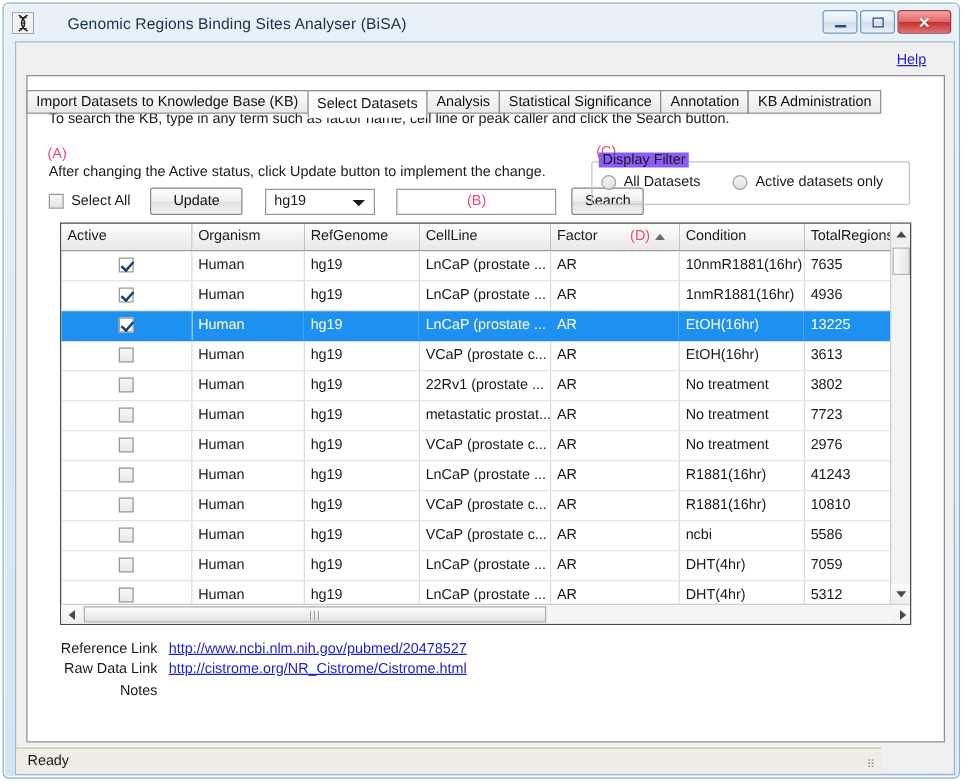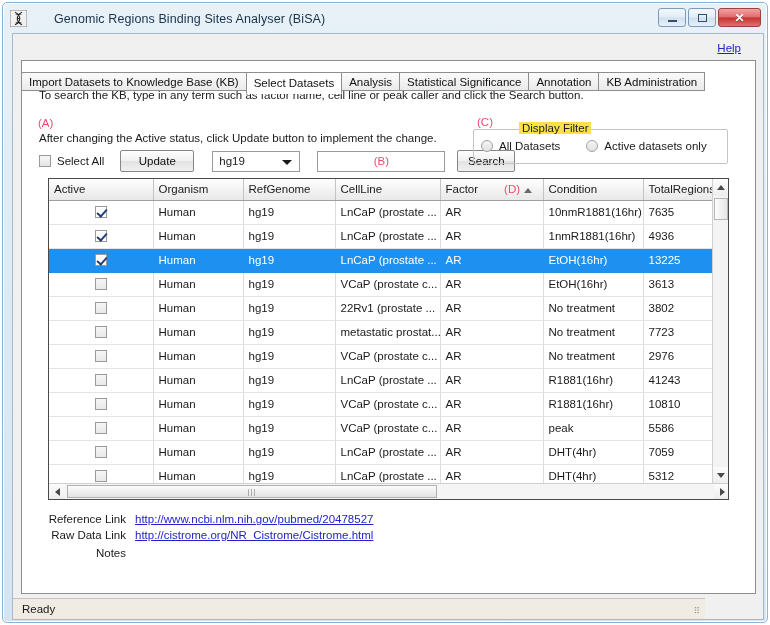--- a/index.html
+++ b/index.html
@@ -222,25 +222,24 @@
   .groupbox {
     position: absolute;
     left: 451px; top: 68px;
     width: 255px; height: 35px;
     border: 1px solid #c4c4c4;
     border-radius: 2px;
   }
   .groupbox-title {
     position: absolute;
     left: 5px; top: -8px;
-    background: #fde047;
+    background: #8b5cf6;
     padding: 0 3px;
     font-size: 11.5px;
     color: #1a1a1a;
-    margin-left: 40px;
   }
   .radio-row {
     position: absolute;
     left: 7px; top: 10px;
     display: flex;
     align-items: center;
     width: 240px;
   }
   .radio {
     width: 12px; height: 12px;
@@ -611,21 +610,21 @@
                   <td>AR</td>
                   <td>R1881(16hr)</td>
                   <td>10810</td>
                 </tr>
                 <tr>
                   <td class="c-active"><span class="cellchk off"></span></td>
                   <td>Human</td>
                   <td>hg19</td>
                   <td>VCaP (prostate c...</td>
                   <td>AR</td>
-                  <td>peak</td>
+                  <td>ncbi</td>
                   <td>5586</td>
                 </tr>
                 <tr>
                   <td class="c-active"><span class="cellchk off"></span></td>
                   <td>Human</td>
                   <td>hg19</td>
                   <td>LnCaP (prostate ...</td>
                   <td>AR</td>
                   <td>DHT(4hr)</td>
                   <td>7059</td>

